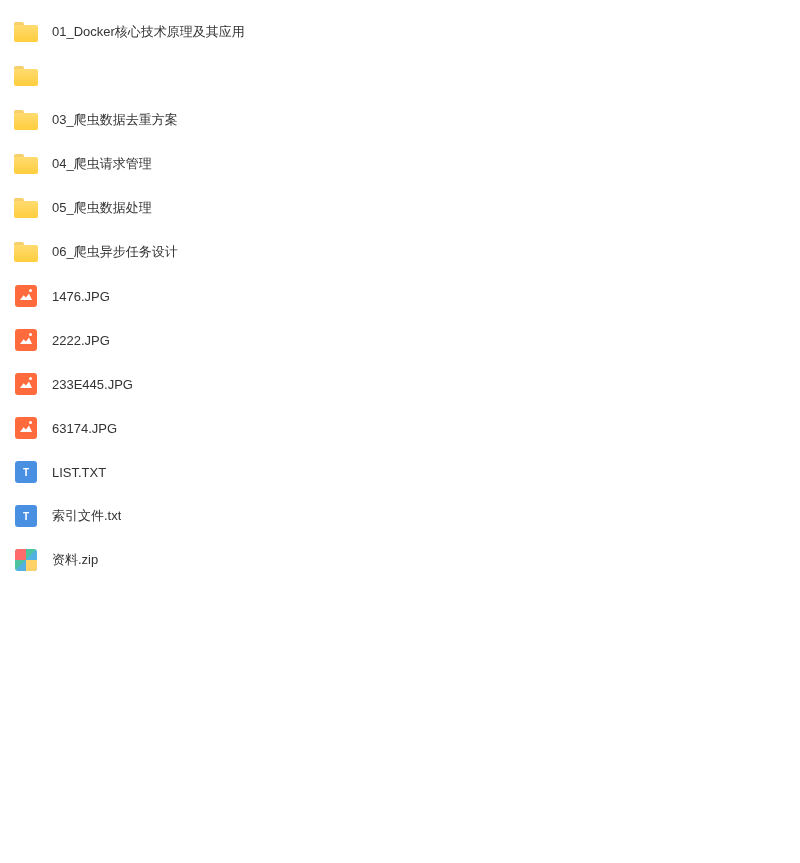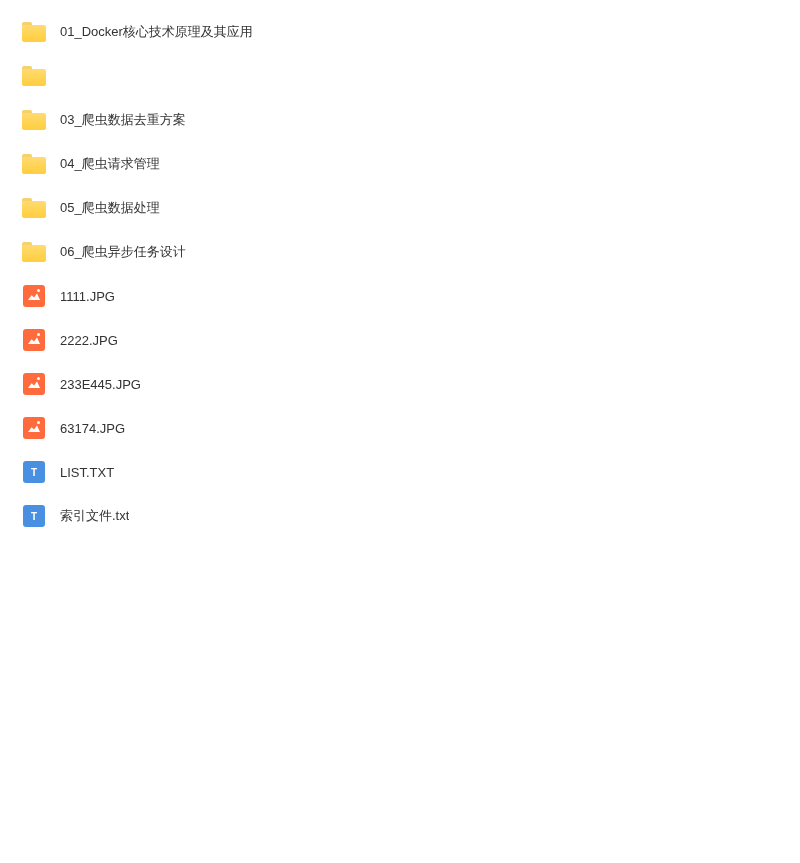--- a/index.html
+++ b/index.html
@@ -14,21 +14,21 @@
       color: #333;
       padding: 10px 0;
     }
     .file-list {
       display: flex;
       flex-direction: column;
     }
     .file-item {
       display: flex;
       align-items: center;
-      padding: 6px 22px;
+      padding: 6px 14px;
       height: 44px;
       cursor: pointer;
     }
     .icon-wrap {
       width: 24px;
       height: 24px;
       margin-right: 14px;
       flex-shrink: 0;
       display: flex;
       align-items: center;
@@ -190,21 +190,21 @@
     <div class="file-item">
       <div class="icon-wrap">
         <div class="folder-icon"></div>
       </div>
       <span class="file-name">06_爬虫异步任务设计</span>
     </div>
     <div class="file-item">
       <div class="icon-wrap">
         <div class="image-icon"></div>
       </div>
-      <span class="file-name">1111.JPG</span>
+      <span class="file-name">1476.JPG</span>
     </div>
     <div class="file-item">
       <div class="icon-wrap">
         <div class="image-icon"></div>
       </div>
       <span class="file-name">2222.JPG</span>
     </div>
     <div class="file-item">
       <div class="icon-wrap">
         <div class="image-icon"></div>
@@ -221,14 +221,20 @@
       <div class="icon-wrap">
         <div class="text-icon">T</div>
       </div>
       <span class="file-name">LIST.TXT</span>
     </div>
     <div class="file-item">
       <div class="icon-wrap">
         <div class="text-icon">T</div>
       </div>
       <span class="file-name">索引文件.txt</span>
+    </div>
+    <div class="file-item">
+      <div class="icon-wrap">
+        <div class="zip-icon"></div>
+      </div>
+      <span class="file-name">资料.zip</span>
     </div>
   </div>
 
 </body></html>

